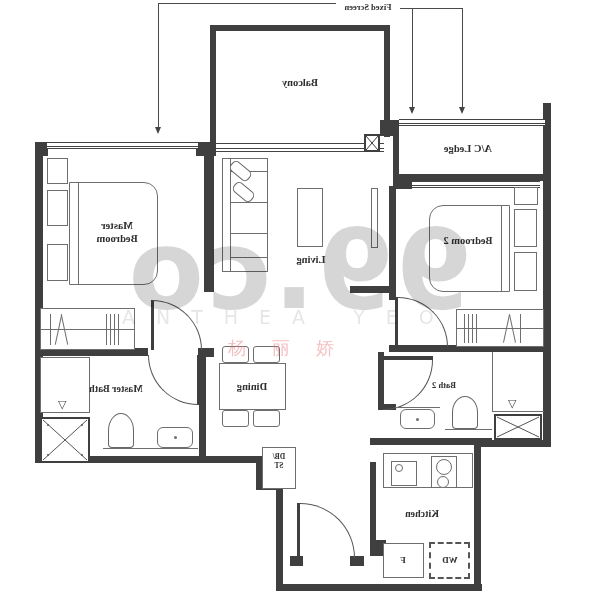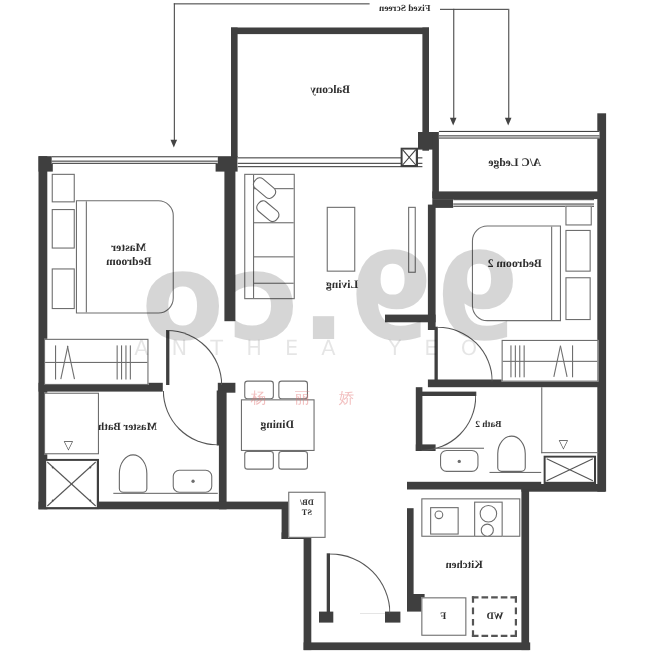--- a/index.html
+++ b/index.html
@@ -21,21 +21,21 @@
   .arrow{position:absolute;width:0;height:0;border-left:3px solid transparent;border-right:3px solid transparent;border-top:7px solid #444;}
   .tri{position:absolute;font-family:"DejaVu Sans",sans-serif;font-size:11px;line-height:11px;color:#444;}
   .toilet{position:absolute;border:1px solid #666;border-radius:50% 50% 4px 4px;background:#fff;box-sizing:border-box;}
   .pillow{position:absolute;border:1px solid #666;border-radius:5px;background:#fff;}
   .dash{position:absolute;border:2px dashed #555;background:#fff;box-sizing:border-box;}
   .wm-brand{position:absolute;left:128px;top:210px;width:344px;text-align:center;
       font-family:"DejaVu Sans",sans-serif;font-weight:bold;font-size:110px;line-height:120px;
       color:var(--c-brand_watermark,rgba(0,0,0,0.16));transform:scaleX(-1);letter-spacing:2px;}
   .wm-agent{position:absolute;left:122px;top:306px;font-family:"DejaVu Sans",sans-serif;
       font-size:19px;letter-spacing:21px;color:var(--c-agent_watermark,rgba(0,0,0,0.10));white-space:nowrap;}
-  .wm-cjk{position:absolute;left:228px;top:353px;font-size:14px;letter-spacing:26px;
+  .wm-cjk{position:absolute;left:228px;top:336px;font-size:18px;letter-spacing:26px;
       color:var(--c-cjk_watermark,rgba(226,116,116,0.45));white-space:nowrap;}
 </style>
 </head>
 <body>
 
 <div id="plan">
 
   <div class="lbl" style="left:330px;top:1px;width:76px;font-size:8.5px;">Fixed Screen</div>
   <div class="ln" style="left:158px;top:3px;width:178px;height:1px;"></div>
   <div class="ln" style="left:158px;top:3px;width:1px;height:125px;"></div>

